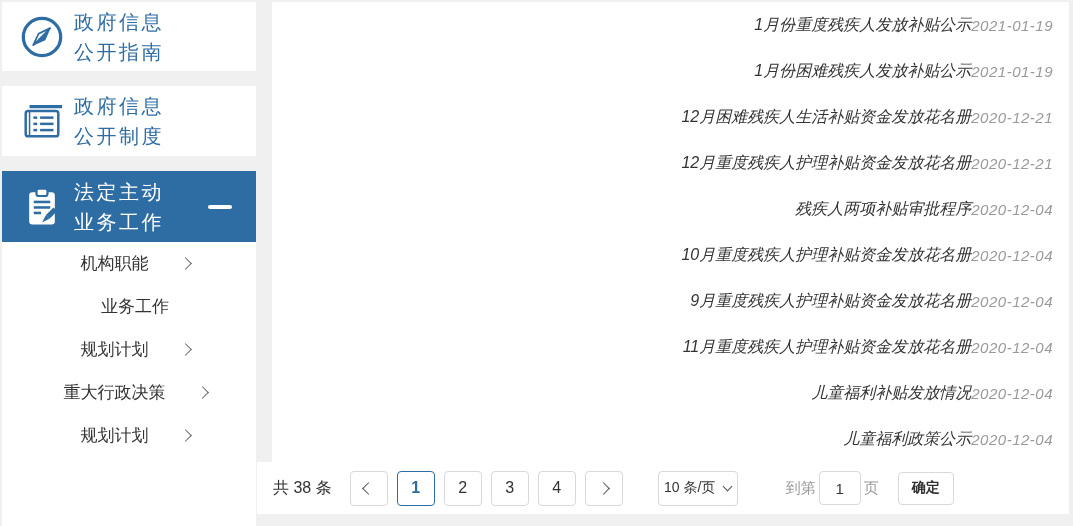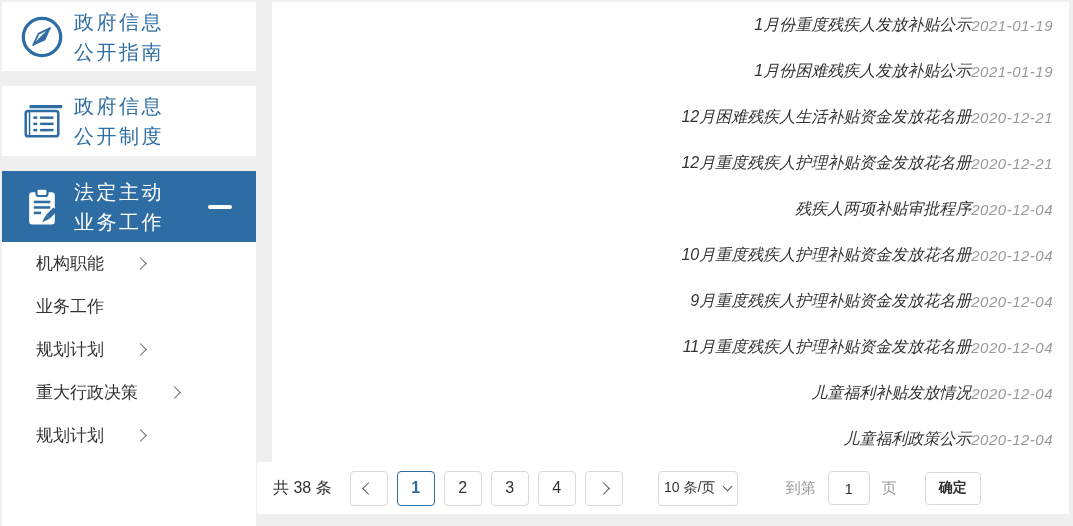--- a/index.html
+++ b/index.html
@@ -60,21 +60,21 @@
     top:242px;
     width:254px;
     height:284px;
     background:var(--panel-bg);
     overflow:hidden;
   }
   .side-item{
     height:43px;
     display:flex;
     align-items:center;
-    justify-content:flex-start;
+    justify-content:center;
     padding:0 22px 0 34px;
     font-size:17px;
     color:var(--text);
     cursor:pointer;
     gap:32px;
   }
   
   .chev{
     display:inline-block;
     width:9px;height:9px;
@@ -133,21 +133,21 @@
     width:80px;height:35px;
     border:1px solid var(--border);
     border-radius:4px;
     background:#fff;
     display:flex;align-items:center;justify-content:center;gap:9px;
     font-size:14px;color:var(--text);
     cursor:pointer;
   }
   .goto{
     margin-left:48px;
-    display:flex;align-items:center;gap:12px;
+    display:flex;align-items:center;gap:3px;
     color:var(--muted);
     font-size:15px;
     justify-content:center;
   }
   .goto-input{
     width:42px;height:34px;
     border:1px solid var(--border);
     border-radius:4px;
     text-align:center;
     font-size:15px;color:var(--text);

